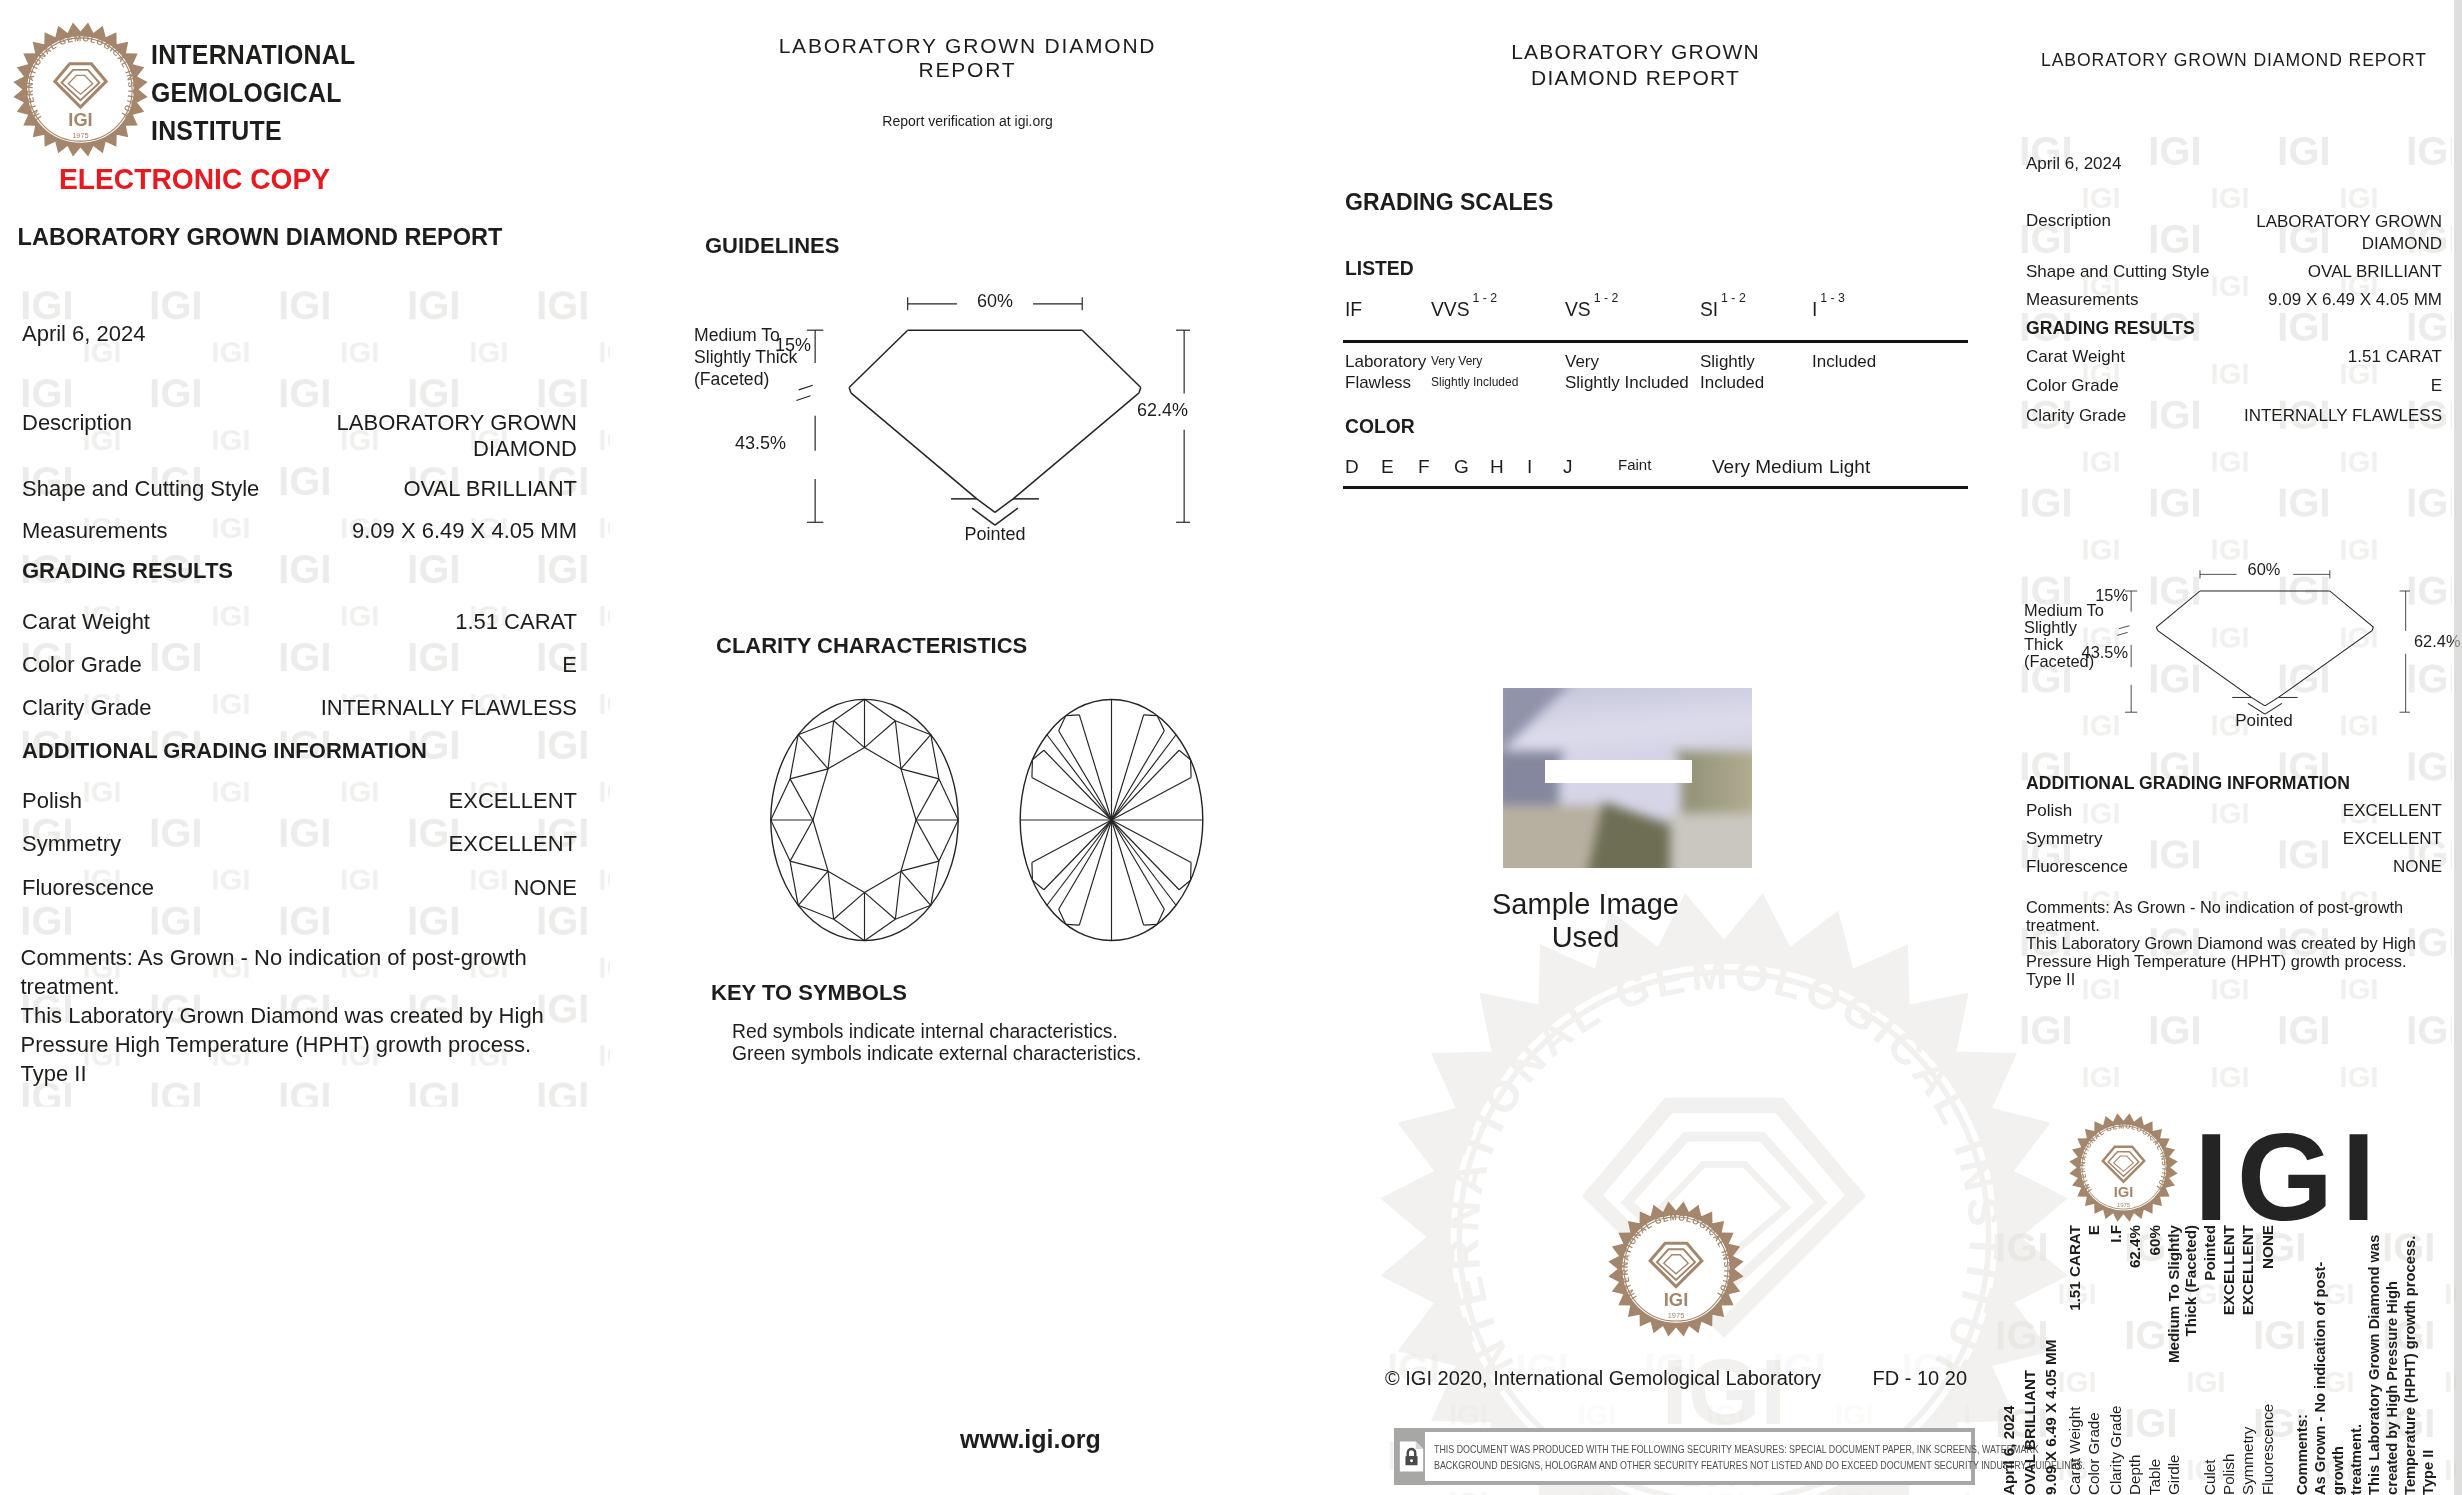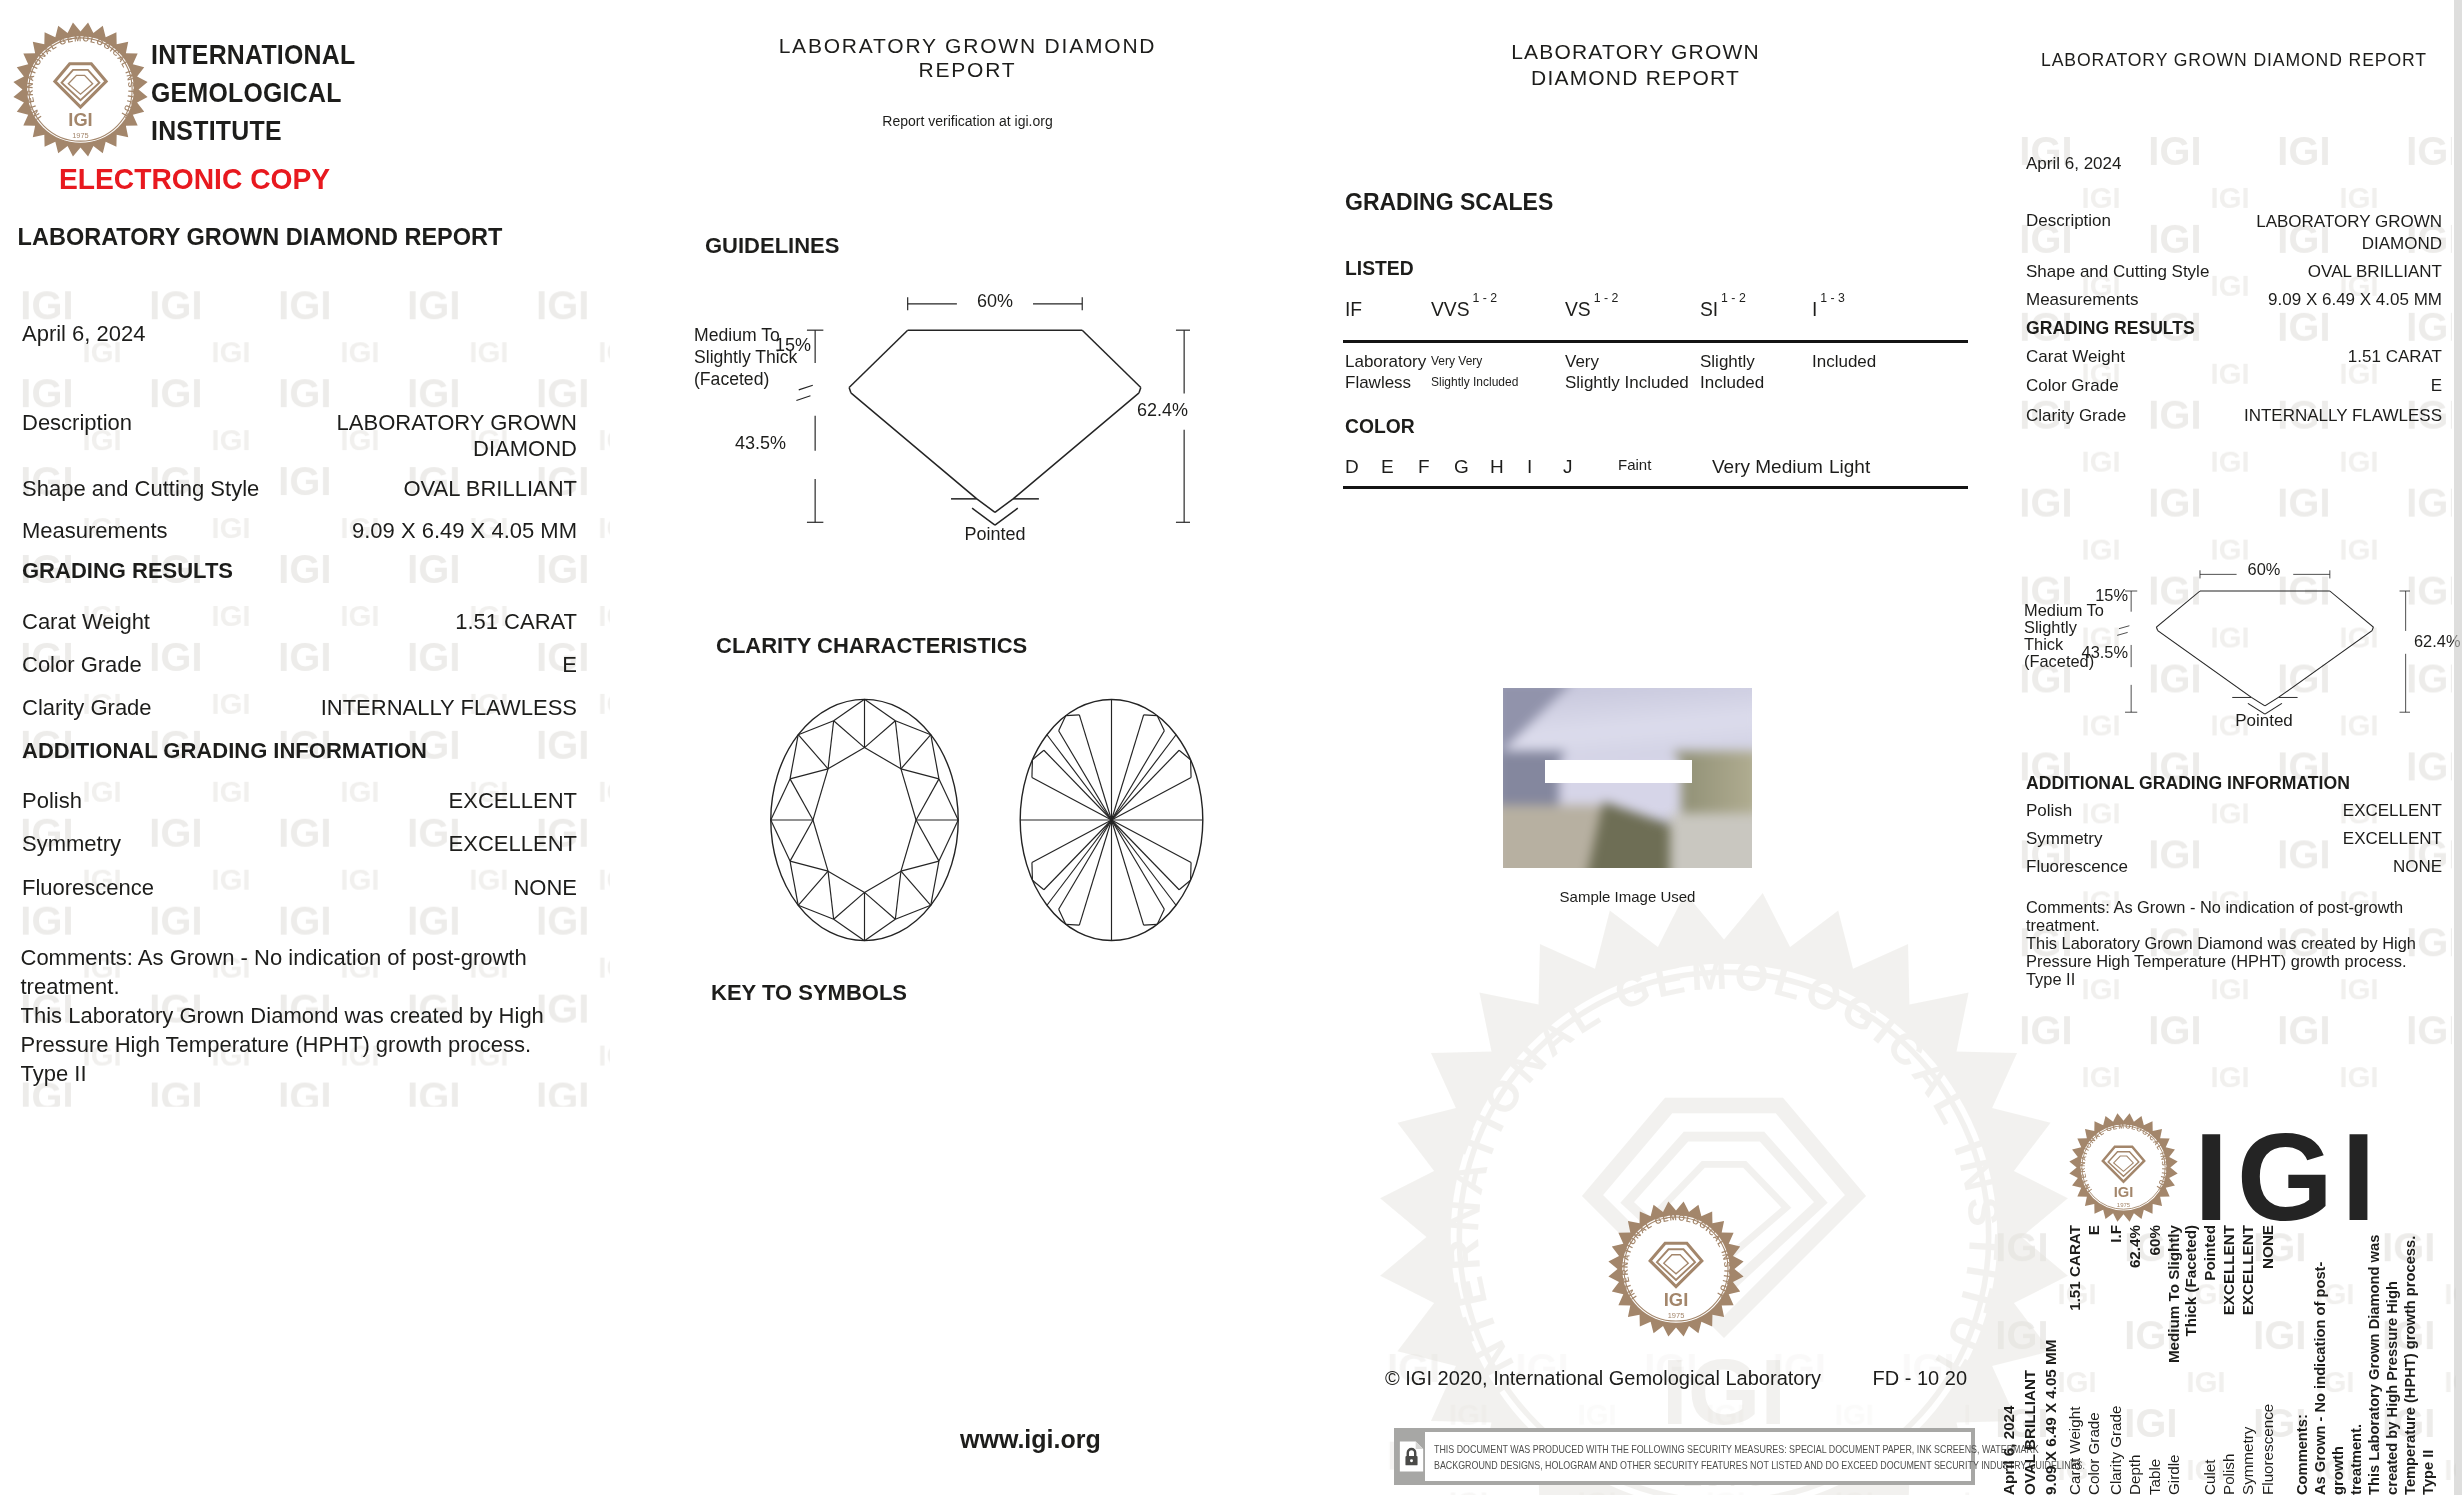--- a/index.html
+++ b/index.html
@@ -281,20 +281,24 @@
       <line x1="170" y1="220" x2="54.44610309111033" y2="100.7833119179395" stroke="#242424" stroke-width="2"></line>
       <line x1="34.037759566326315" y1="147.46117925094282" x2="34.90003700962757" y2="116.99999999999997" stroke="#242424" stroke-width="2"></line>
       <line x1="54.44610309111033" y1="100.7833119179395" x2="34.90003700962757" y2="116.99999999999997" stroke="#242424" stroke-width="2"></line>
       <line x1="170" y1="220" x2="79.7194012582454" y2="67.40959767159444" stroke="#242424" stroke-width="2"></line>
       <line x1="170" y1="220" x2="115.06768914149062" y2="40.46011840168731" stroke="#242424" stroke-width="2"></line>
       <line x1="79.7194012582454" y1="67.40959767159444" x2="91.99999999999993" y2="41.5987668204057" stroke="#242424" stroke-width="2"></line>
       <line x1="115.06768914149062" y1="40.46011840168731" x2="91.99999999999993" y2="41.5987668204057" stroke="#242424" stroke-width="2"></line>
     </svg>
 
   <div class="abs" style="left:711px;top:980px;font-size:22px;font-weight:bold">KEY TO SYMBOLS</div>
+  <div class="abs" style="left:732px;top:1021px;font-size:19.3px;line-height:22px">
+    <div>Red symbols indicate internal characteristics.</div>
+    <div>Green symbols indicate external characteristics.</div>
+  </div>
 
   <div class="abs" style="left:960px;top:1425px;font-size:25px;font-weight:bold">www.igi.org</div>
 
   <div class="abs ctr" style="left:1401px;top:39px;width:469px;font-size:21px;line-height:26px;letter-spacing:1.2px">
     <div>LABORATORY GROWN</div>
     <div>DIAMOND REPORT</div>
   </div>
 
   <div class="abs" style="left:1345px;top:189px;font-size:23px;font-weight:bold">GRADING SCALES</div>
   <div class="abs" style="left:1345px;top:258px;font-size:19.3px;font-weight:bold">LISTED</div>
@@ -348,21 +352,21 @@
       <div style="left:0;top:0;width:30%;height:40%;background:#9193ab;clip-path:polygon(0 0,100% 0,0 100%)"></div>
       <div style="left:0;top:36%;width:26%;height:32%;background:#84879e"></div>
       <div style="left:68%;top:36%;width:32%;height:36%;background:linear-gradient(90deg,#8e8e74,#b3af93)"></div>
       <div style="left:24%;top:40%;width:46%;height:30%;background:#d6d5e8"></div>
       <div style="left:0;top:64%;width:40%;height:40%;background:#b7b0a1"></div>
       <div style="left:34%;top:62%;width:34%;height:42%;background:#6e6e55;clip-path:polygon(20% 0,100% 30%,100% 100%,0 100%)"></div>
       <div style="left:66%;top:68%;width:36%;height:36%;background:#c9c7c0"></div>
     </div>
     <div class="abs" style="left:17%;top:40%;width:59%;height:13%;background:#ffffff"></div>
   </div>
-  <div class="abs ctr" style="left:1503px;top:888px;width:249px;font-size:15px">Sample Image Used</div>
+  <div class="abs ctr" style="left:1461px;top:888px;width:249px;font-size:29px">Sample Image Used</div>
 
   <svg id="seal-center" class="abs" style="left:1608px;top:1201px" width="136" height="136" viewBox="0 0 200 200">
       <polygon points="100.0,14.0 111.2,0.6 119.1,16.2 133.0,5.6 137.3,22.5 153.2,15.3 153.6,32.8 170.7,29.3 167.2,46.4 184.7,46.8 177.5,62.7 194.4,67.0 183.8,80.9 199.4,88.8 186.0,100.0 199.4,111.2 183.8,119.1 194.4,133.0 177.5,137.3 184.7,153.2 167.2,153.6 170.7,170.7 153.6,167.2 153.2,184.7 137.3,177.5 133.0,194.4 119.1,183.8 111.2,199.4 100.0,186.0 88.8,199.4 80.9,183.8 67.0,194.4 62.7,177.5 46.8,184.7 46.4,167.2 29.3,170.7 32.8,153.6 15.3,153.2 22.5,137.3 5.6,133.0 16.2,119.1 0.6,111.2 14.0,100.0 0.6,88.8 16.2,80.9 5.6,67.0 22.5,62.7 15.3,46.8 32.8,46.4 29.3,29.3 46.4,32.8 46.8,15.3 62.7,22.5 67.0,5.6 80.9,16.2 88.8,0.6 " fill="#a3866b"></polygon>
       <circle cx="100" cy="100" r="79" fill="#fff"></circle>
       <circle cx="100" cy="100" r="76.5" fill="none" stroke="#a3866b" stroke-width="1.6"></circle>
       <path id="seal-center-arc" d="M 42.5,141 A 71,71 0 1 1 157.5,141" fill="none"></path>
       <text font-size="12.5" font-weight="bold" letter-spacing="1.5" fill="#a3866b" font-family="'Liberation Sans',sans-serif"><textPath href="#seal-center-arc" xlink:href="#seal-center-arc">INTERNATIONAL GEMOLOGICAL INSTITUTE</textPath></text>
       <path d="M62,88 84,62 116,62 138,88 100,126 Z" fill="none" stroke="#a3866b" stroke-width="4.5"></path>
       <path d="M72,90 89,71 111,71 128,90 100,116 Z" fill="none" stroke="#a3866b" stroke-width="2.8"></path>
       <path d="M82,91.5 94,79 106,79 118,91.5 100,107 Z" fill="none" stroke="#a3866b" stroke-width="2"></path>

